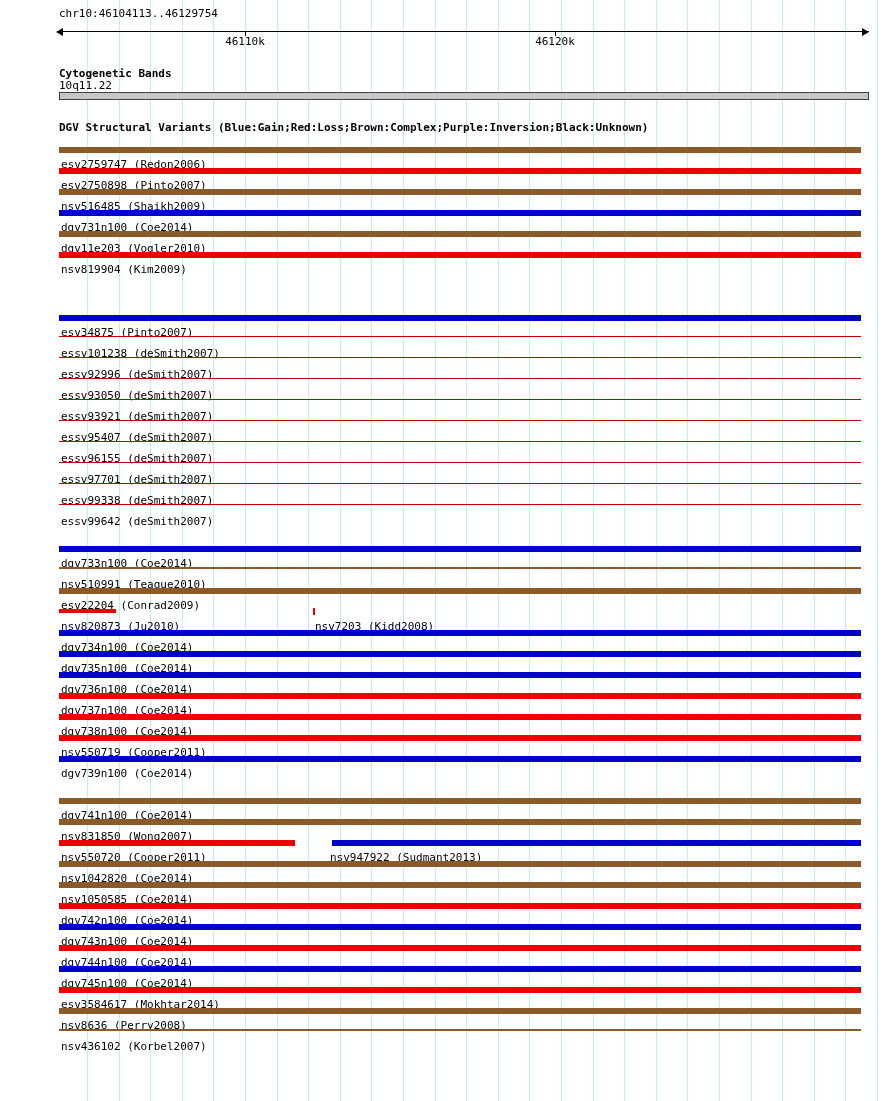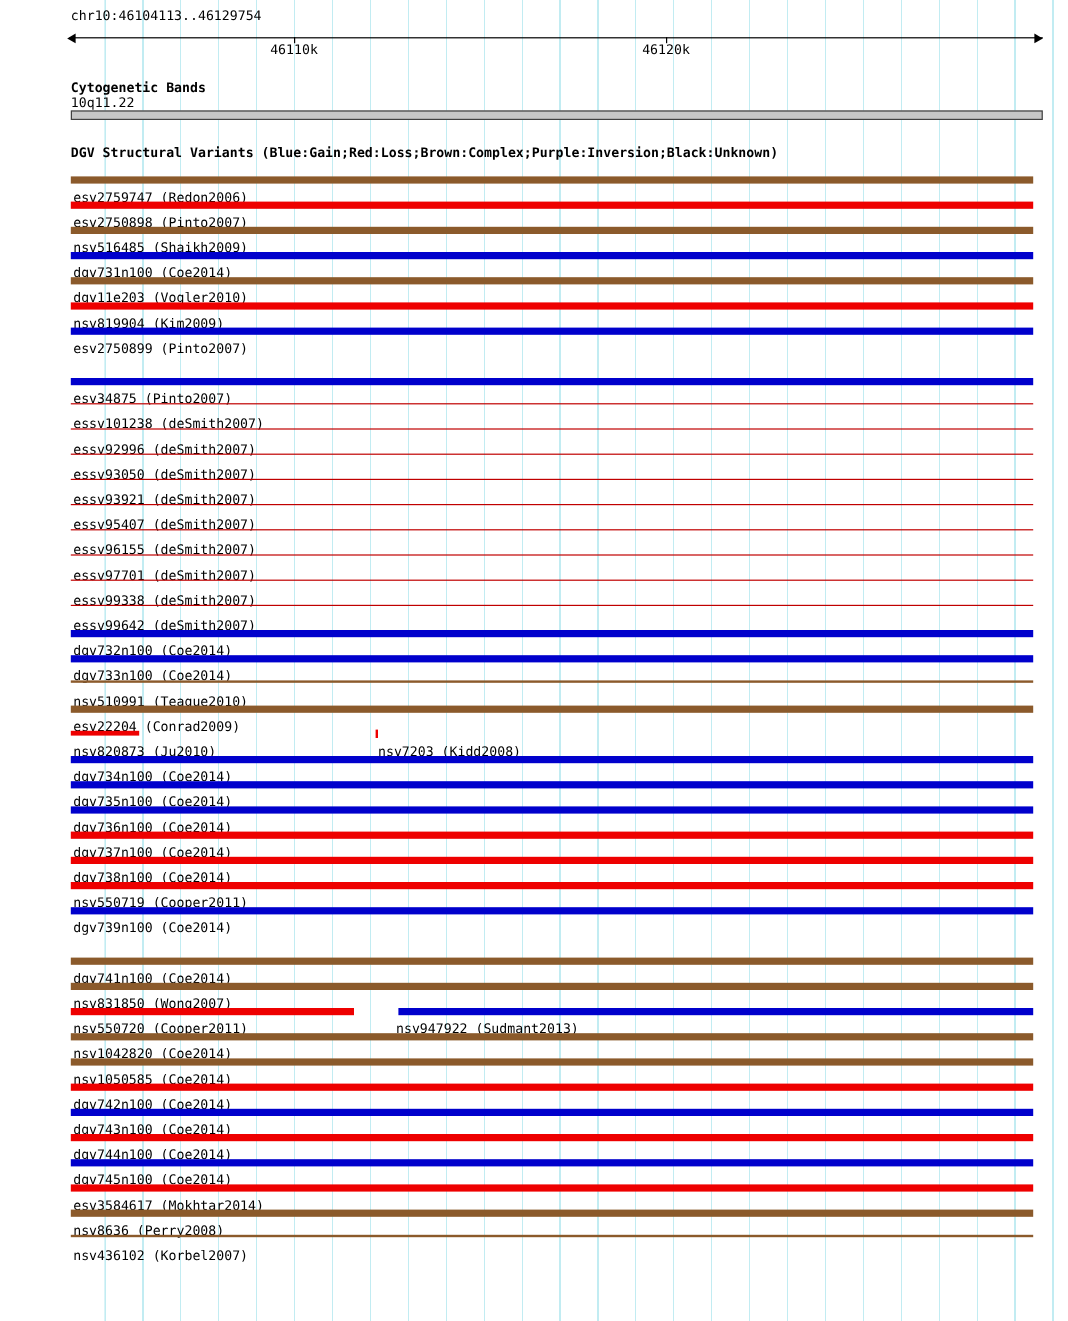--- a/index.html
+++ b/index.html
@@ -90,24 +90,20 @@
         <div class="vbar" style="left: 59px; width: 802px; height: 6px; top: 13px; background: rgb(0, 0, 204);"></div>
       </div>
       <div class="vrow" style="top: 84px;">
         <span class="vlabel" style="left: 61px;">dgv11e203 (Vogler2010)</span>
         <div class="vbar" style="left: 59px; width: 802px; height: 6px; top: 13px; background: rgb(139, 90, 43);"></div>
       </div>
       <div class="vrow" style="top: 105px;">
         <span class="vlabel" style="left: 61px;">nsv819904 (Kim2009)</span>
         <div class="vbar" style="left: 59px; width: 802px; height: 6px; top: 13px; background: rgb(238, 0, 0);"></div>
       </div>
-      <div class="vrow" style="top: 126px;">
-        <span class="vlabel" style="left: 61px;">esv2750899 (Pinto2007)</span>
-        <div class="vbar" style="left: 59px; width: 802px; height: 6px; top: 13px; background: rgb(0, 0, 204);"></div>
-      </div>
       <div class="vrow" style="top: 168px;">
         <span class="vlabel" style="left: 61px;">esv34875 (Pinto2007)</span>
         <div class="vbar" style="left: 59px; width: 802px; height: 6px; top: 13px; background: rgb(0, 0, 204);"></div>
       </div>
       <div class="vrow" style="top: 189px;">
         <span class="vlabel" style="left: 61px;">essv101238 (deSmith2007)</span>
         <div class="vbar" style="left: 59px; width: 802px; height: 1px; top: 13px; background: rgb(192, 0, 0);"></div>
       </div>
       <div class="vrow" style="top: 210px;">
         <span class="vlabel" style="left: 61px;">essv92996 (deSmith2007)</span>
@@ -133,24 +129,20 @@
         <span class="vlabel" style="left: 61px;">essv97701 (deSmith2007)</span>
         <div class="vbar" style="left: 59px; width: 802px; height: 1px; top: 13px; background: rgb(192, 0, 0);"></div>
       </div>
       <div class="vrow" style="top: 336px;">
         <span class="vlabel" style="left: 61px;">essv99338 (deSmith2007)</span>
         <div class="vbar" style="left: 59px; width: 802px; height: 1px; top: 13px; background: rgb(192, 0, 0);"></div>
       </div>
       <div class="vrow" style="top: 357px;">
         <span class="vlabel" style="left: 61px;">essv99642 (deSmith2007)</span>
         <div class="vbar" style="left: 59px; width: 802px; height: 1px; top: 13px; background: rgb(192, 0, 0);"></div>
-      </div>
-      <div class="vrow" style="top: 378px;">
-        <span class="vlabel" style="left: 61px;">dgv732n100 (Coe2014)</span>
-        <div class="vbar" style="left: 59px; width: 802px; height: 6px; top: 13px; background: rgb(0, 0, 204);"></div>
       </div>
       <div class="vrow" style="top: 399px;">
         <span class="vlabel" style="left: 61px;">dgv733n100 (Coe2014)</span>
         <div class="vbar" style="left: 59px; width: 802px; height: 6px; top: 13px; background: rgb(0, 0, 204);"></div>
       </div>
       <div class="vrow" style="top: 420px;">
         <span class="vlabel" style="left: 61px;">nsv510991 (Teague2010)</span>
         <div class="vbar" style="left: 59px; width: 802px; height: 2px; top: 13px; background: rgb(139, 90, 43);"></div>
       </div>
       <div class="vrow" style="top: 441px;">

